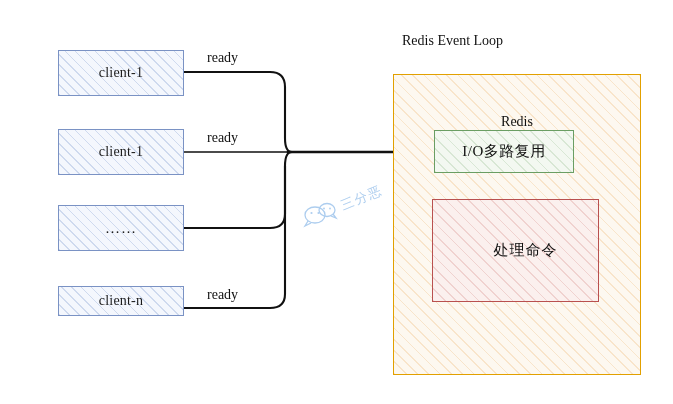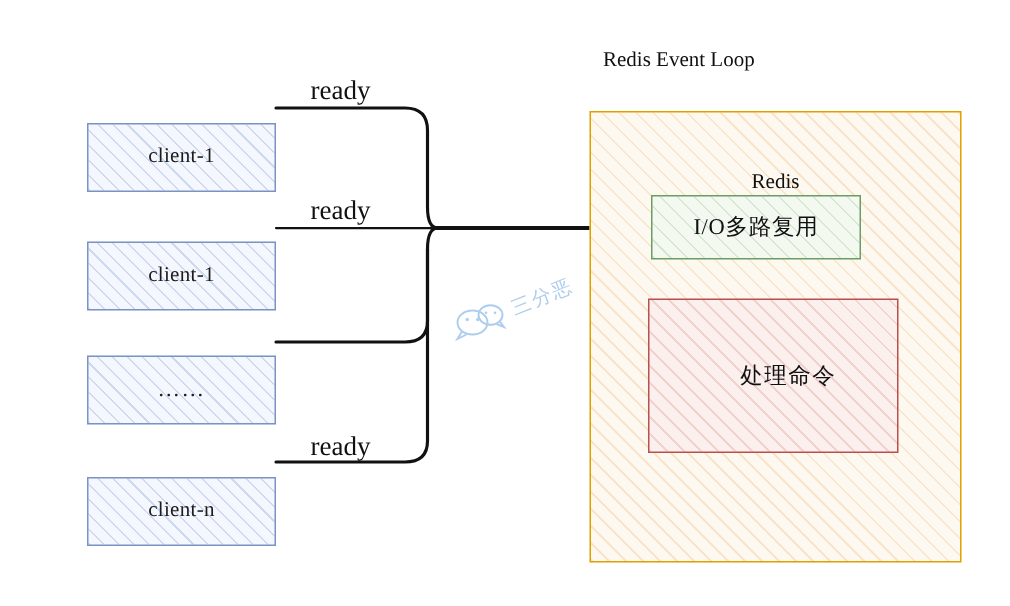--- a/index.html
+++ b/index.html
@@ -24,38 +24,37 @@
     background-color: #f4f7fd;
     background-image: repeating-linear-gradient(
         45deg,
         rgba(120,150,205,0.30) 0px,
         rgba(120,150,205,0.30) 1px,
         rgba(255,255,255,0) 1px,
         rgba(255,255,255,0) 7px);
     display: flex;
     align-items: center;
     justify-content: center;
-    margin-top: 32px;
   }
   .client-label {
     font-size: 14px;
     color: #1b1b1b;
     letter-spacing: 0.2px;
     font-family: "Liberation Serif", "DejaVu Serif", serif;
   }
   .dots-label {
     font-size: 15px;
     letter-spacing: 1px;
     color: #1b1b1b;
   }
 
   
   .edge-label {
     position: absolute;
-    font-size: 18px;
+    font-size: 14px;
     color: #101010;
     font-family: "Liberation Serif", "DejaVu Serif", serif;
     white-space: nowrap;
   }
 
   
   #connectors {
     position: absolute;
     left: 0;
     top: 0;
@@ -178,21 +177,21 @@
   </div>
 
   <div class="client-box" style="left:58px;  top:129px; width:126px; height:46px;">
     <span class="client-label">client-1</span>
   </div>
 
   <div class="client-box" style="left:58px;  top:205px; width:126px; height:46px;">
     <span class="dots-label">……</span>
   </div>
 
-  <div class="client-box" style="left:58px;  top:286px; width:126px; height:46px;">
+  <div class="client-box" style="left:58px;  top:286px; width:126px; height:30px;">
     <span class="client-label">client-n</span>
   </div>
 
   <span class="edge-label" style="left:207px; top:50px;">ready</span>
   <span class="edge-label" style="left:207px; top:130px;">ready</span>
   <span class="edge-label" style="left:207px; top:287px;">ready</span>
 
   <span class="loop-title" style="left:402px; top:33px;">Redis Event Loop</span>
 
   <div class="redis-box" style="left:393px; top:74px; width:248px; height:301px;">

